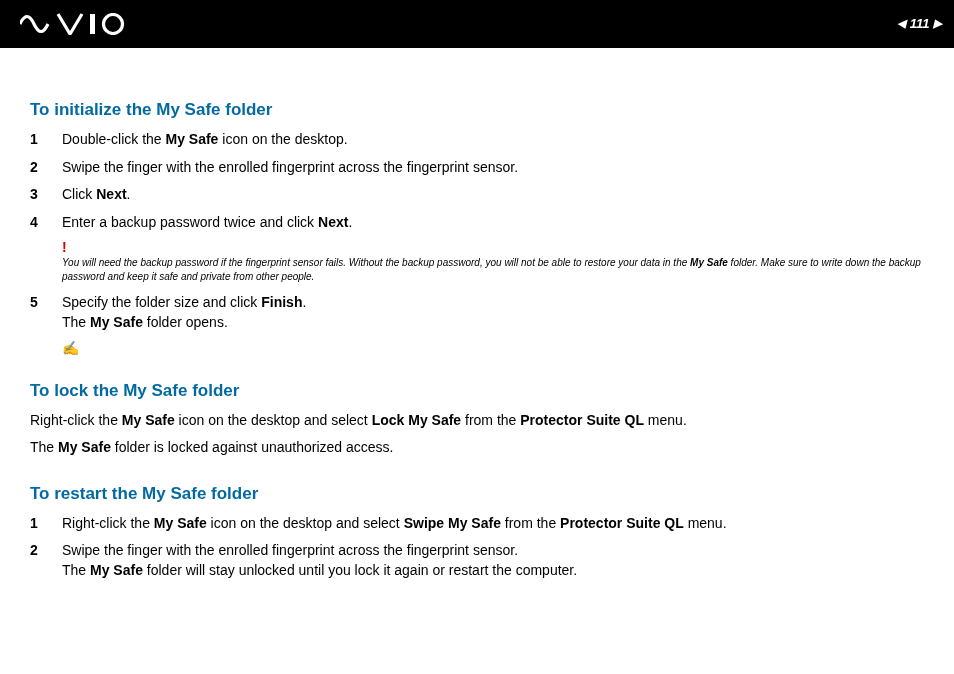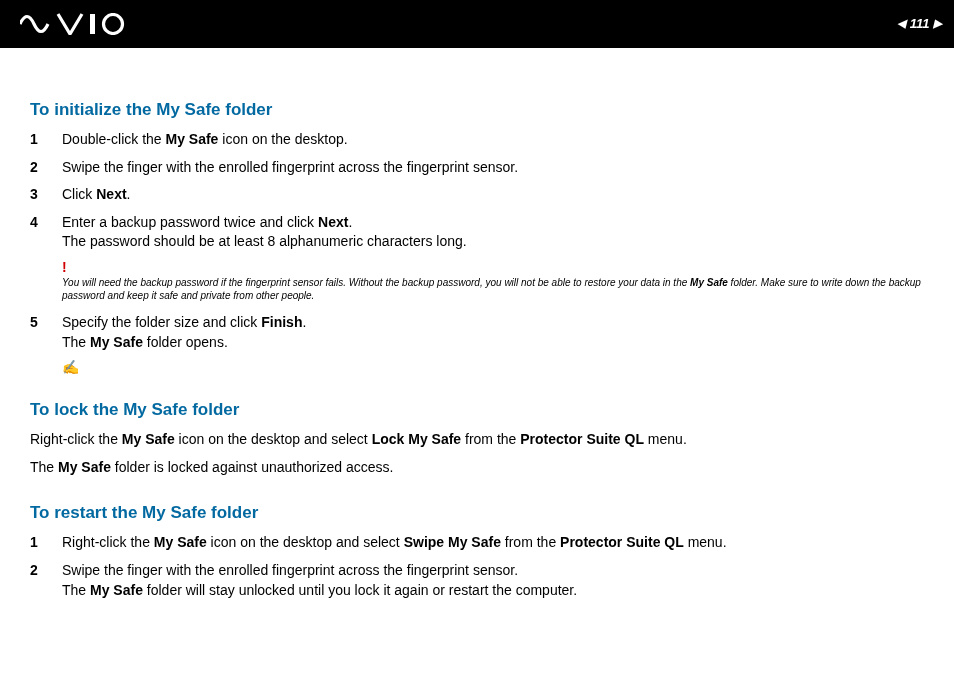--- a/index.html
+++ b/index.html
@@ -136,21 +136,21 @@
     <li>
       <span class="num">2</span>
       <span class="body">Swipe the finger with the enrolled fingerprint across the fingerprint sensor.</span>
     </li>
     <li>
       <span class="num">3</span>
       <span class="body"><span>Click </span><b>Next</b><span>.</span></span>
     </li>
     <li>
       <span class="num">4</span>
-      <span class="body"><span>Enter a backup password twice and click </span><b>Next</b><span>.</span><br><span>The password should be at least 8 alphanumeric characters long.</span></span>
+      <span class="body"><span>Enter a backup password twice and click </span><b>Next</b><span>.</span><br></span>
     </li>
   </ol>
 
   <div class="note">
     <div class="mark">!</div>
     <div class="text"><span>You will need the backup password if the fingerprint sensor fails. Without the backup password, you will not be able to restore your data in the </span><b>My Safe</b><span> folder. Make sure to write down the backup password and keep it safe and private from other people.</span></div>
   </div>
 
   <ol class="steps">
     <li>

